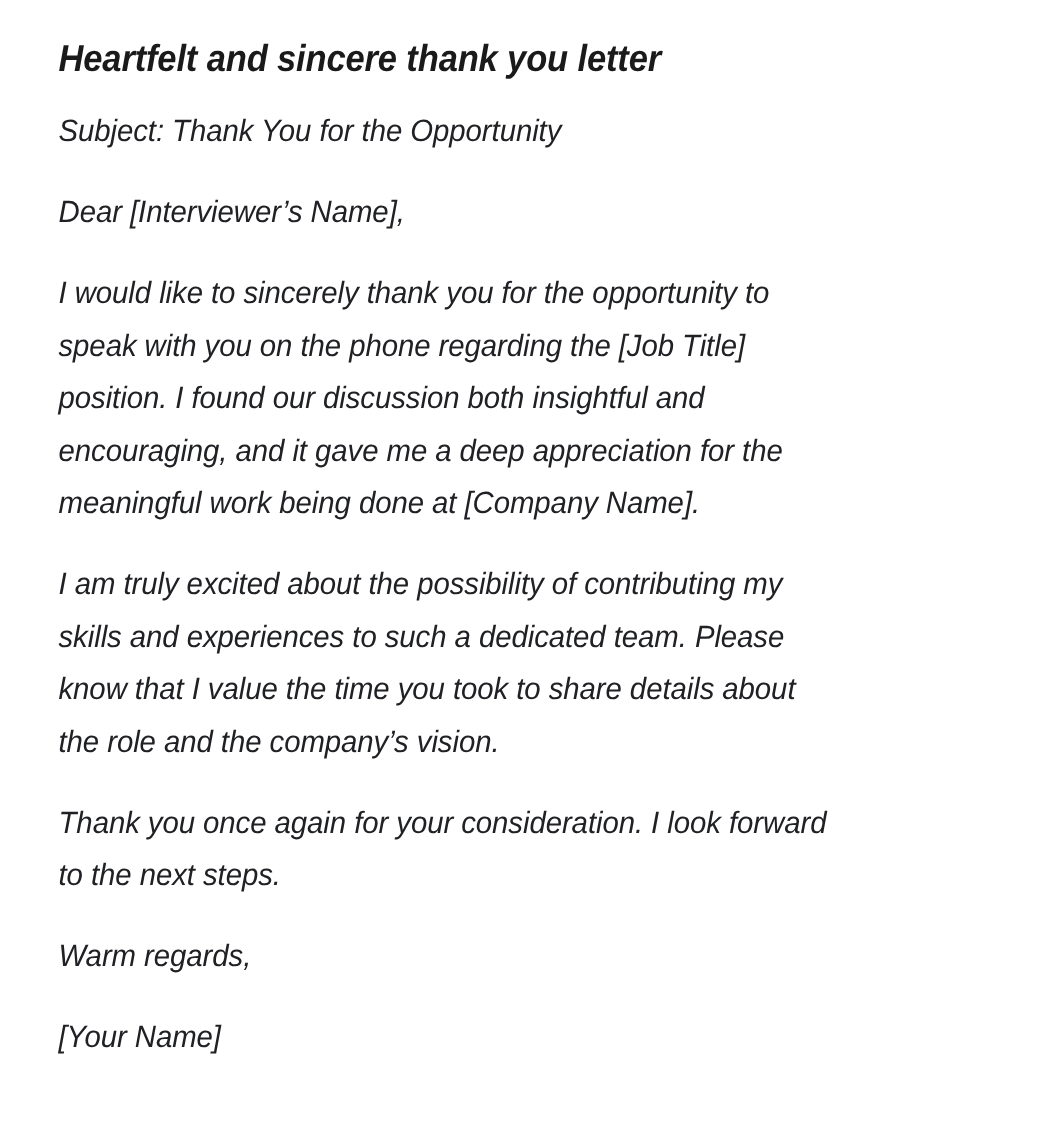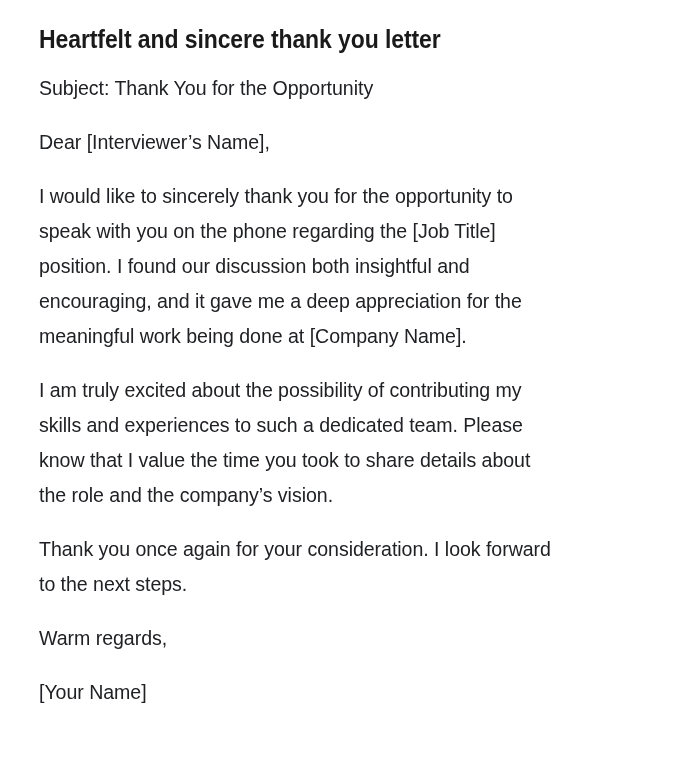--- a/index.html
+++ b/index.html
@@ -13,20 +13,21 @@
     overflow: hidden;
     font-family: "Liberation Sans", "DejaVu Sans", sans-serif;
     -webkit-font-smoothing: antialiased;
   }
   .page {
     box-sizing: border-box;
     width: 648px;
     height: 762px;
     background: #ffffff;
     padding: 22px 64px 0 39px;
+    font-style: italic;
   }
   .letter-title {
     margin: 0 0 0 0;
     padding: 0;
     font-size: 25px;
     line-height: 34px;
     font-weight: 700;
     letter-spacing: -0.1px;
     color: #1a1a1a;
     font-family: "Liberation Sans", "DejaVu Sans", sans-serif;

